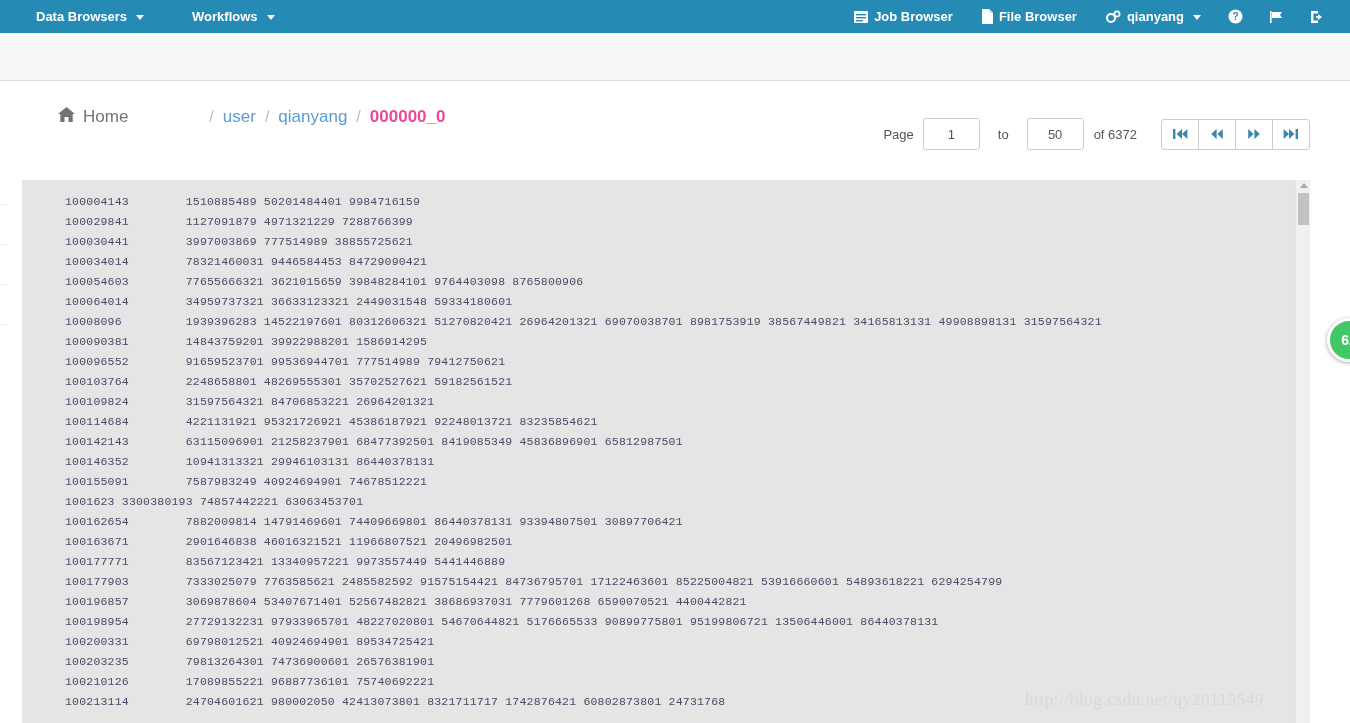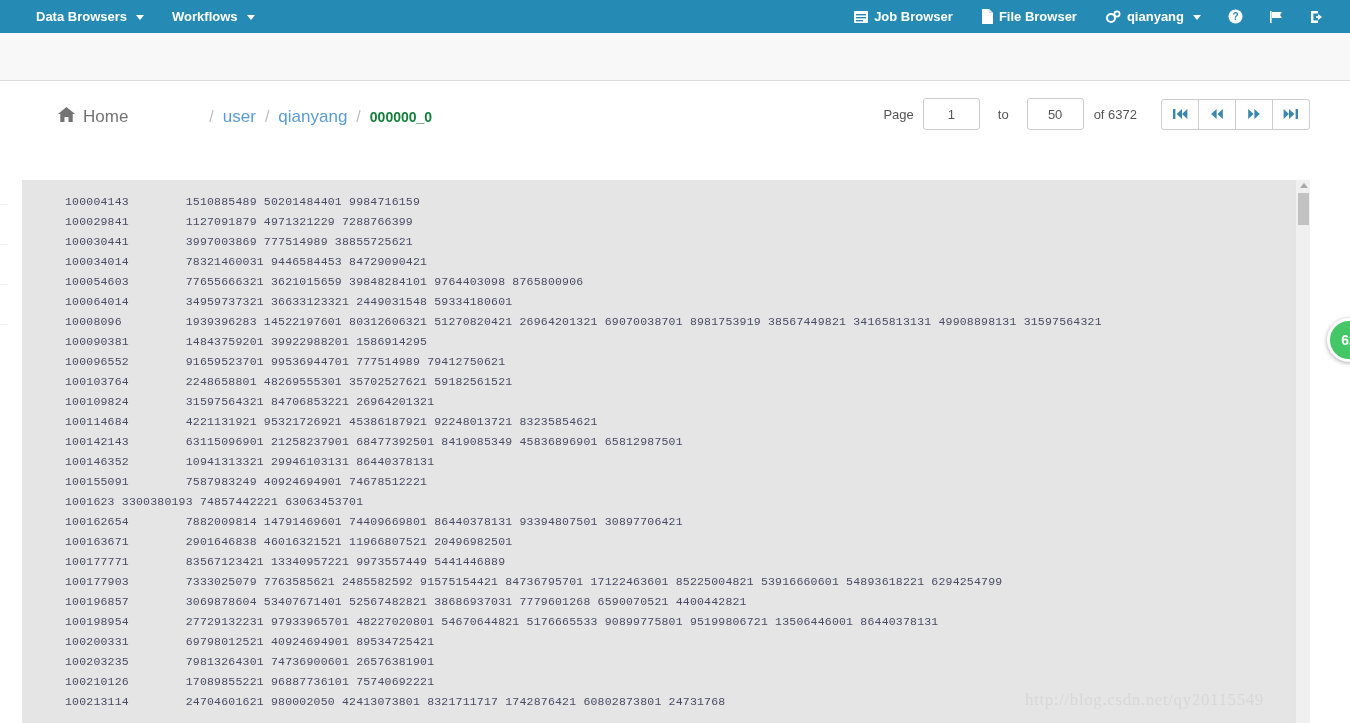--- a/index.html
+++ b/index.html
@@ -15,21 +15,21 @@
   
   .navbar {
     position: absolute; top: 0; left: 0;
     width: 1350px; height: 33px;
     background: #268bb4;
     display: flex; align-items: center;
     color: #ffffff;
     font-size: 13px;
     font-weight: bold;
   }
-  .nav-left { display: flex; align-items: flex-end; margin-left: 22px; }
+  .nav-left { display: flex; align-items: flex-end; margin-left: 22px; gap: 20px; }
   .nav-right { display: flex; align-items: center; margin-left: auto; margin-right: 12px; }
   .nav-item {
     display: flex; align-items: center; gap: 6px;
     padding: 0 14px; height: 33px;
     color: #ffffff; cursor: pointer;
     white-space: nowrap;
   }
   .caret {
     display: inline-block;
     width: 0; height: 0;
@@ -64,24 +64,24 @@
     font-size: 17px;
     color: #737373;
   }
   .crumb-home {
     display: flex; align-items: center; gap: 8px;
     color: #737373; cursor: pointer;
   }
   .crumb-gap { width: 72px; }
   .crumb-sep { color: #bdbdbd; margin: 0 9px; font-size: 16px; }
   .crumb-link { color: #5b9bd5; cursor: pointer; }
-  .crumb-current { color: #15803d; font-weight: bold; font-size: 14px; }
+  .crumb-current { color: #ec4899; font-weight: bold; font-size: 17px; }
 
   .pager {
-    position: absolute; right: 40px; top: 16px;
+    position: absolute; right: 40px; top: 36px;
     display: flex; align-items: center;
     font-size: 13px; color: #555555;
   }
   .pager-label { margin-right: 9px; }
   .pager-input {
     width: 57px; height: 32px;
     border: 1px solid #cccccc;
     border-radius: 3px;
     background: #ffffff;
     text-align: center;

